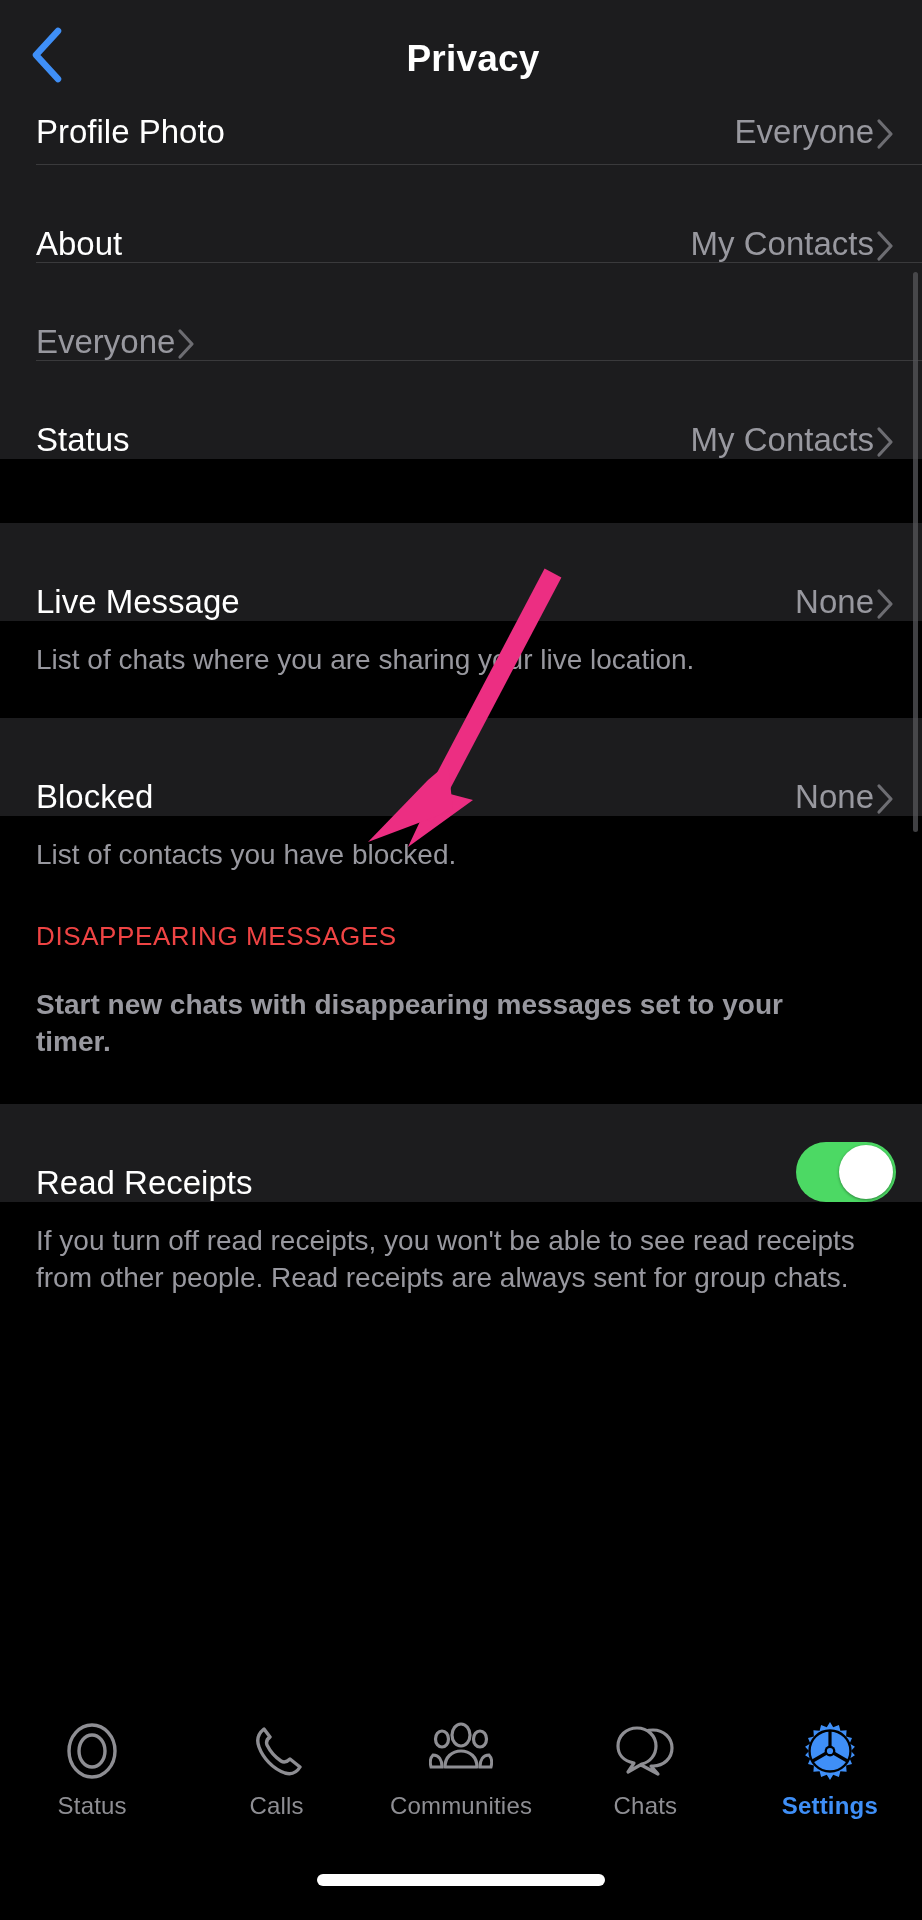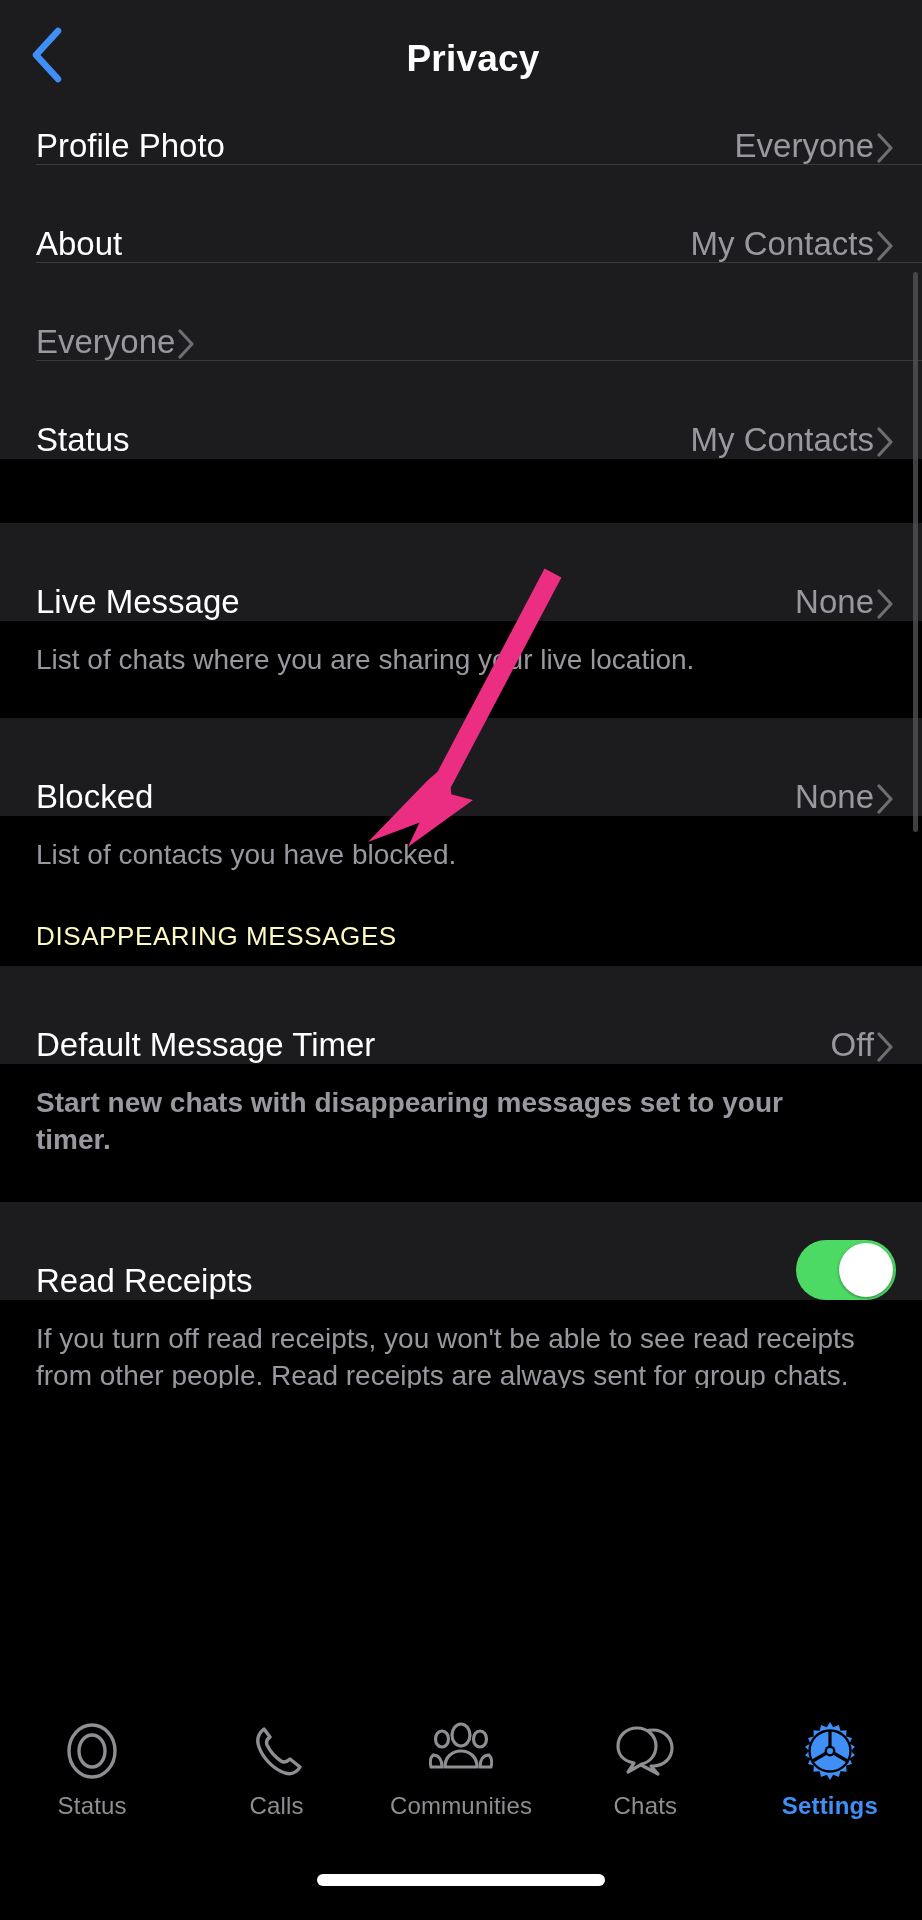--- a/index.html
+++ b/index.html
@@ -51,21 +51,21 @@
 
   .row {
     position:relative;
     width:922px;
     background:#1c1c1e;
     display:flex;
     align-items:flex-end;
     padding:0 26px 0 36px;
     box-sizing:border-box;
   }
-  .row.partial { height:62px; align-items:flex-end; padding-bottom:0; }
+  .row.partial { height:62px; align-items:flex-end; padding-bottom:14px; }
   .row.normal  { height:98px; }
   .row-label {
     color:#ffffff;
     font-size:33px;
     flex:1 1 auto;
     white-space:nowrap;
   }
   .row-value {
     color:#98989f;
     font-size:33px;
@@ -91,21 +91,21 @@
     color:#98989f;
     font-size:28px;
     line-height:37px;
     padding:20px 60px 22px 36px;
     box-sizing:border-box;
   }
 
   .section-header {
     width:922px;
     background:#000;
-    color:#fef9c3;
+    color:#ef4444;
     font-size:26px;
     letter-spacing:0.6px;
     padding:44px 36px 14px 36px;
     box-sizing:border-box;
   }
 
   
   .toggle {
     width:100px; height:60px;
     border-radius:30px;
@@ -258,29 +258,20 @@
       <span class="chev">
         <svg width="20" height="32" viewBox="0 0 20 32">
             <path d="M4 3 L16 16 L4 29" fill="none" stroke="#6d6d72" stroke-width="3.2" stroke-linecap="round" stroke-linejoin="round"></path>
           </svg>
       </span>
     </div>
     <div class="footnote" style="padding-bottom:4px;">List of contacts you have blocked.</div>
 
     <div class="section-header">DISAPPEARING MESSAGES</div>
 
-    <div class="row normal">
-      <span class="row-label">Default Message Timer</span>
-      <span class="row-value">Off</span>
-      <span class="chev">
-        <svg width="20" height="32" viewBox="0 0 20 32">
-            <path d="M4 3 L16 16 L4 29" fill="none" stroke="#6d6d72" stroke-width="3.2" stroke-linecap="round" stroke-linejoin="round"></path>
-          </svg>
-      </span>
-    </div>
     <div class="footnote" style="padding-bottom:44px;font-weight:bold;">Start new chats with disappearing messages set to your timer.</div>
 
     <div class="row normal">
       <span class="row-label">Read Receipts</span>
       <span class="toggle">
         <span class="knob"></span>
       </span>
     </div>
     <div class="footnote" style="padding-bottom:44px;">If you turn off read receipts, you won't be able to see read receipts from other people. Read receipts are always sent for group chats.</div>
 

